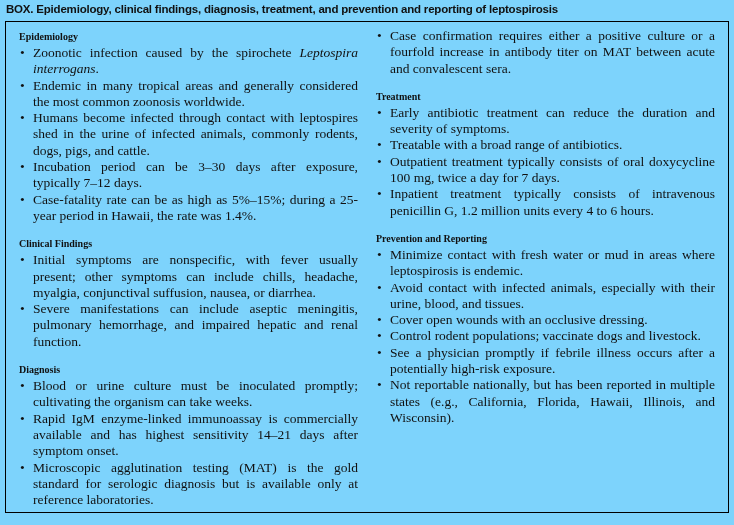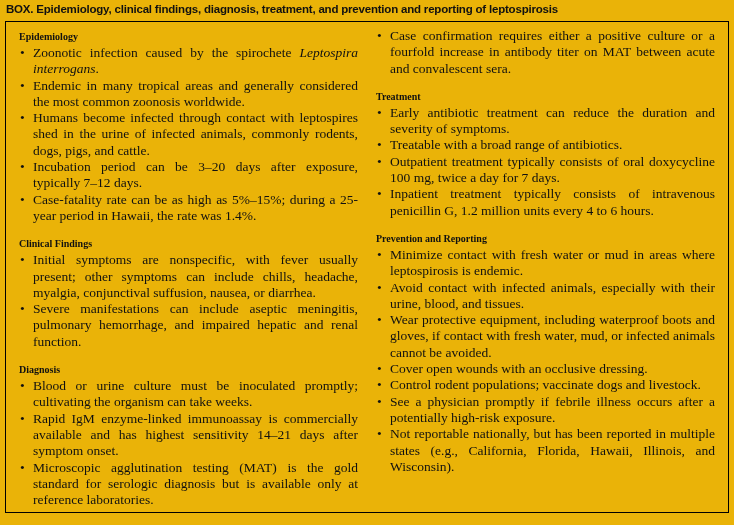--- a/index.html
+++ b/index.html
@@ -5,21 +5,21 @@
   html, body {
     margin: 0;
     padding: 0;
     background: #ffffff;
     color: #111111;
   }
   .page {
     position: relative;
     width: 734px;
     height: 525px;
-    background: #eab308;
+    background: #7dd3fc;
     overflow: hidden;
     box-sizing: border-box;
   }
   .box-title {
     position: absolute;
     top: 3px;
     left: 6px;
     right: 6px;
     font-family: "Liberation Sans", sans-serif;
     font-weight: bold;
@@ -80,21 +80,21 @@
 <div class="page">
   <div class="box-title">BOX. Epidemiology, clinical findings, diagnosis, treatment, and prevention and reporting of leptospirosis</div>
   <div class="box">
     <div class="col" id="col-0">
         <div class="section">
           <div class="heading">Epidemiology</div>
           <ul class="bullets">
             <li>Zoonotic infection caused by the spirochete <i>Leptospira interrogans</i>.</li>
             <li>Endemic in many tropical areas and generally considered the most common zoonosis worldwide.</li>
             <li>Humans become infected through contact with leptospires shed in the urine of infected animals, commonly rodents, dogs, pigs, and cattle.</li>
-            <li>Incubation period can be 3–20 days after exposure, typically 7–12 days.</li>
+            <li>Incubation period can be 3–30 days after exposure, typically 7–12 days.</li>
             <li>Case-fatality rate can be as high as 5%–15%; during a 25-year period in Hawaii, the rate was 1.4%.</li>
           </ul>
         </div>
         <div class="section">
           <div class="heading">Clinical Findings</div>
           <ul class="bullets">
             <li>Initial symptoms are nonspecific, with fever usually present; other symptoms can include chills, headache, myalgia, conjunctival suffusion, nausea, or diarrhea.</li>
             <li>Severe manifestations can include aseptic meningitis, pulmonary hemorrhage, and impaired hepatic and renal function.</li>
           </ul>
         </div>
@@ -120,21 +120,20 @@
             <li>Treatable with a broad range of antibiotics.</li>
             <li>Outpatient treatment typically consists of oral doxycycline 100 mg, twice a day for 7 days.</li>
             <li>Inpatient treatment typically consists of intravenous penicillin G, 1.2 million units every 4 to 6 hours.</li>
           </ul>
         </div>
         <div class="section">
           <div class="heading">Prevention and Reporting</div>
           <ul class="bullets">
             <li>Minimize contact with fresh water or mud in areas where leptospirosis is endemic.</li>
             <li>Avoid contact with infected animals, especially with their urine, blood, and tissues.</li>
-            <li>Wear protective equipment, including waterproof boots and gloves, if contact with fresh water, mud, or infected animals cannot be avoided.</li>
             <li>Cover open wounds with an occlusive dressing.</li>
             <li>Control rodent populations; vaccinate dogs and livestock.</li>
             <li>See a physician promptly if febrile illness occurs after a potentially high-risk exposure.</li>
             <li>Not reportable nationally, but has been reported in multiple states (e.g., California, Florida, Hawaii, Illinois, and Wisconsin).</li>
           </ul>
         </div>
       </div>
   </div>
 </div>
 

